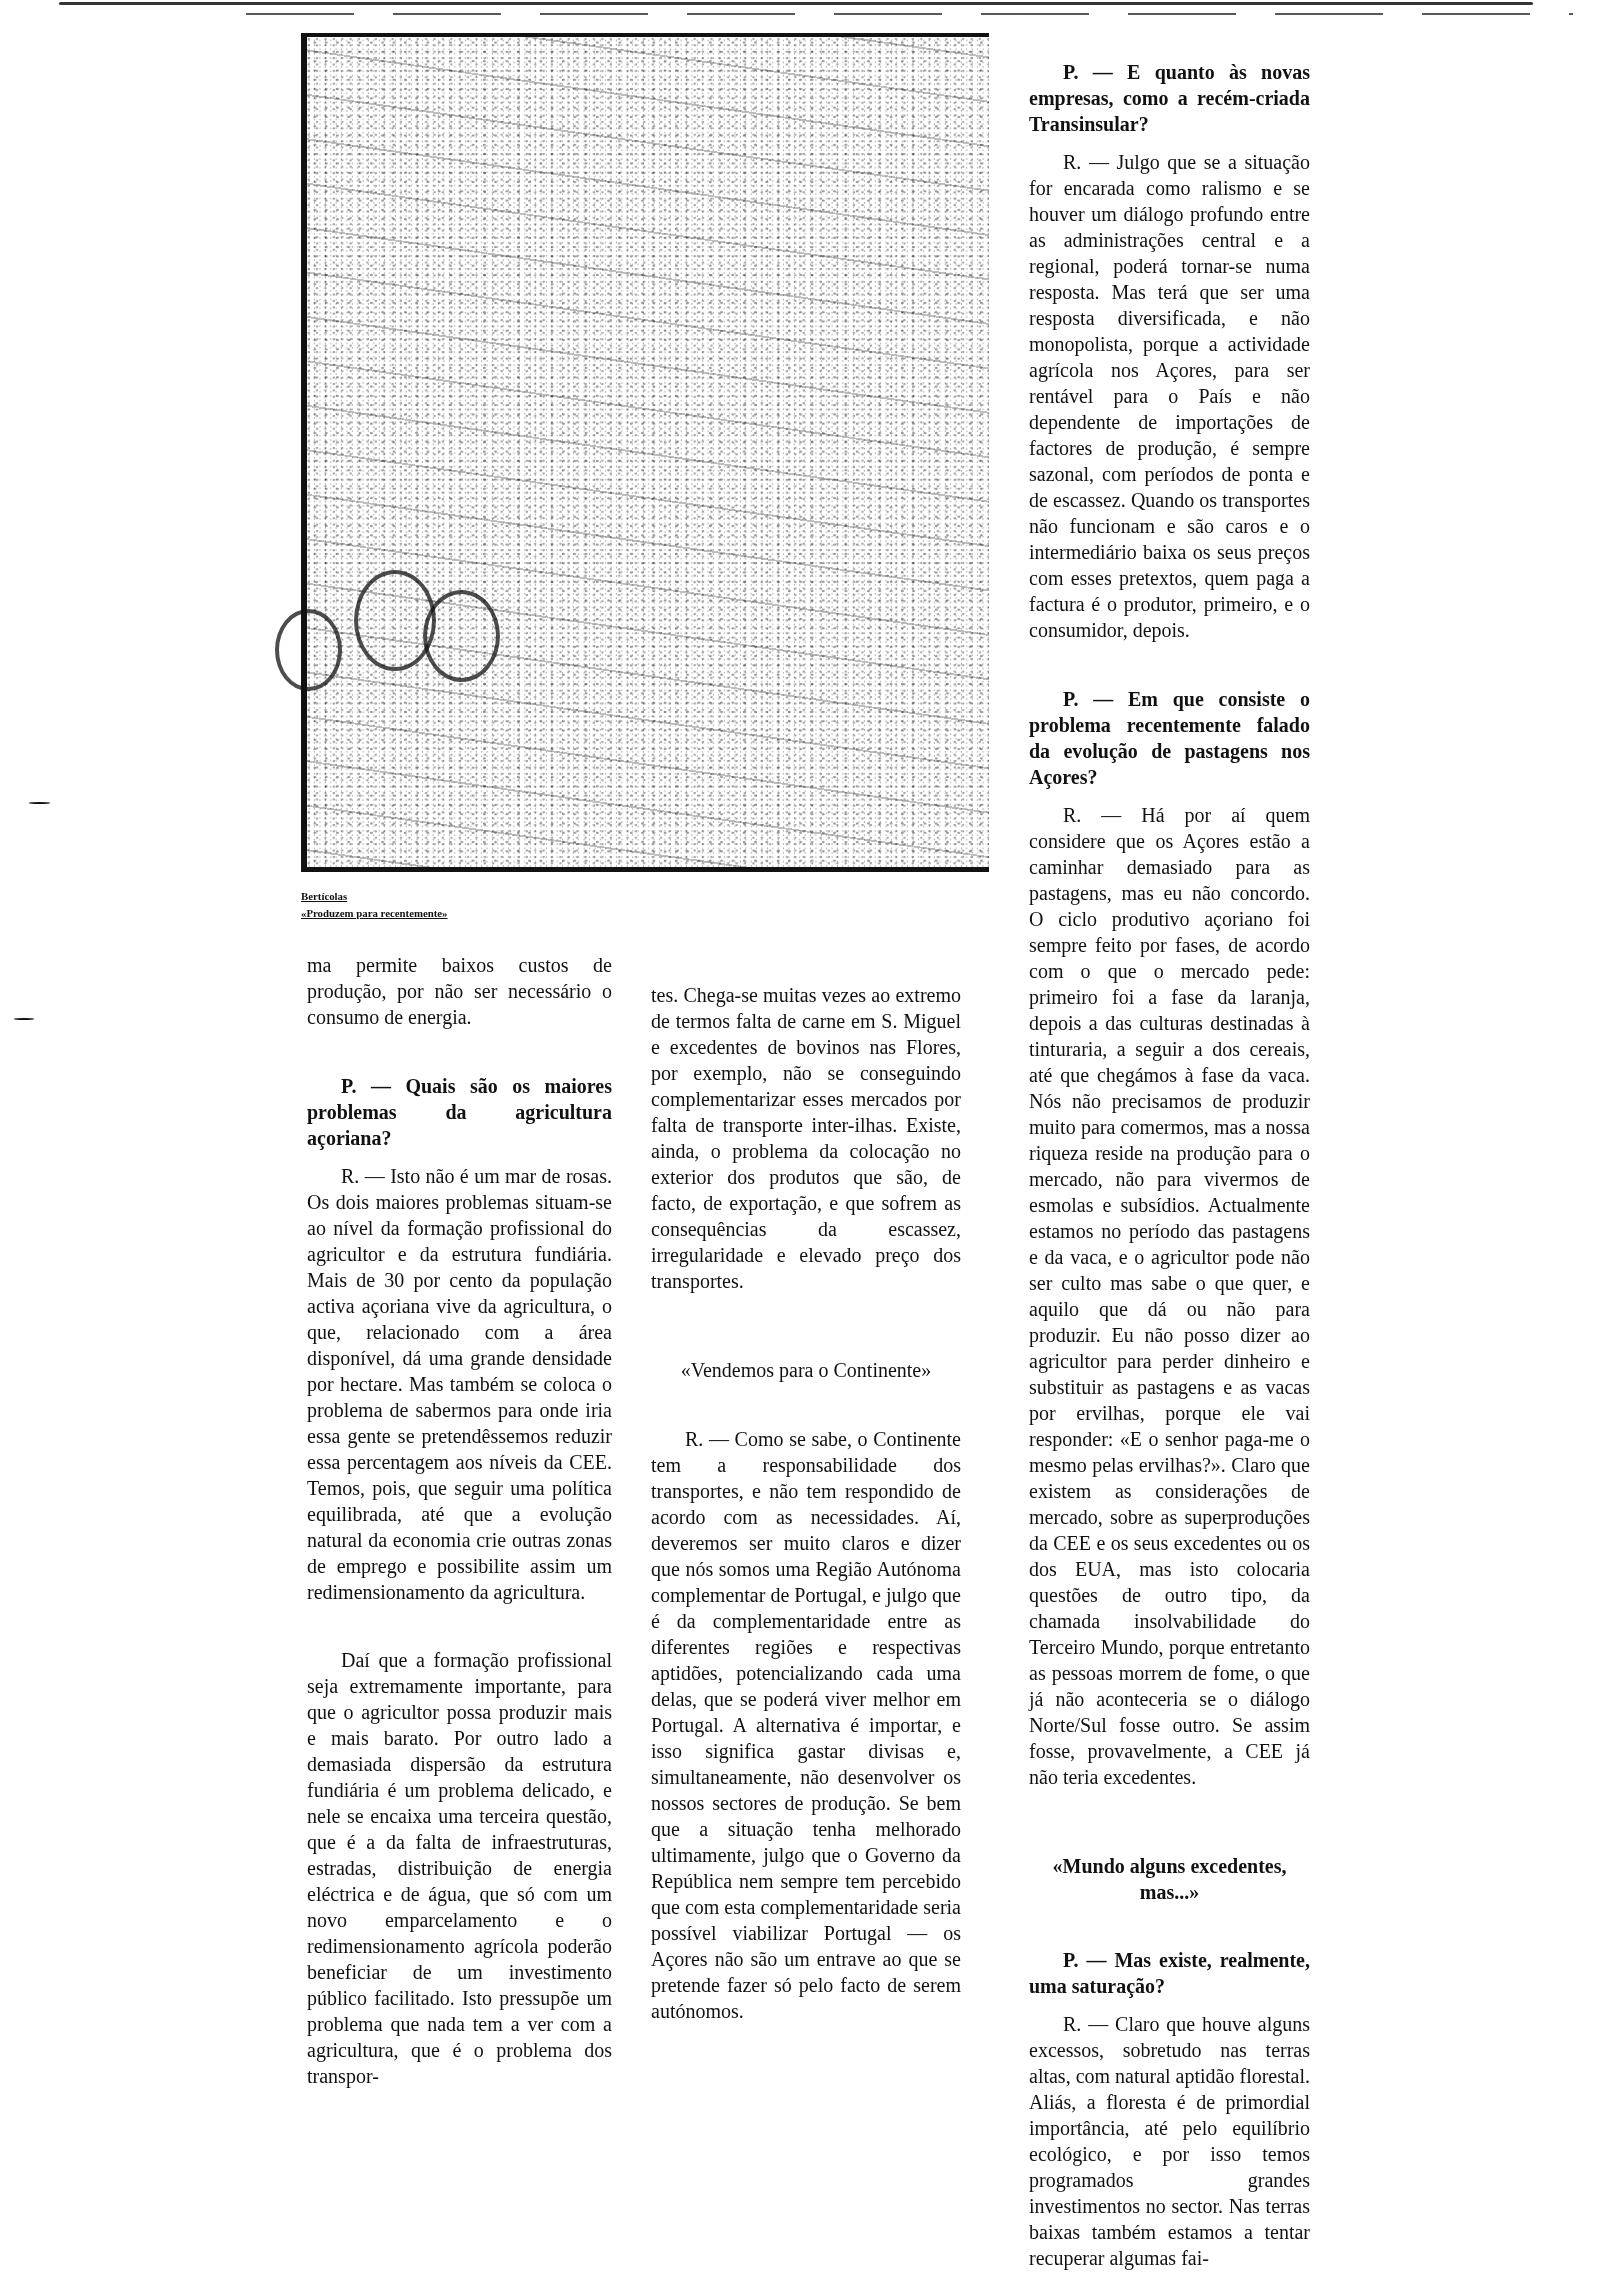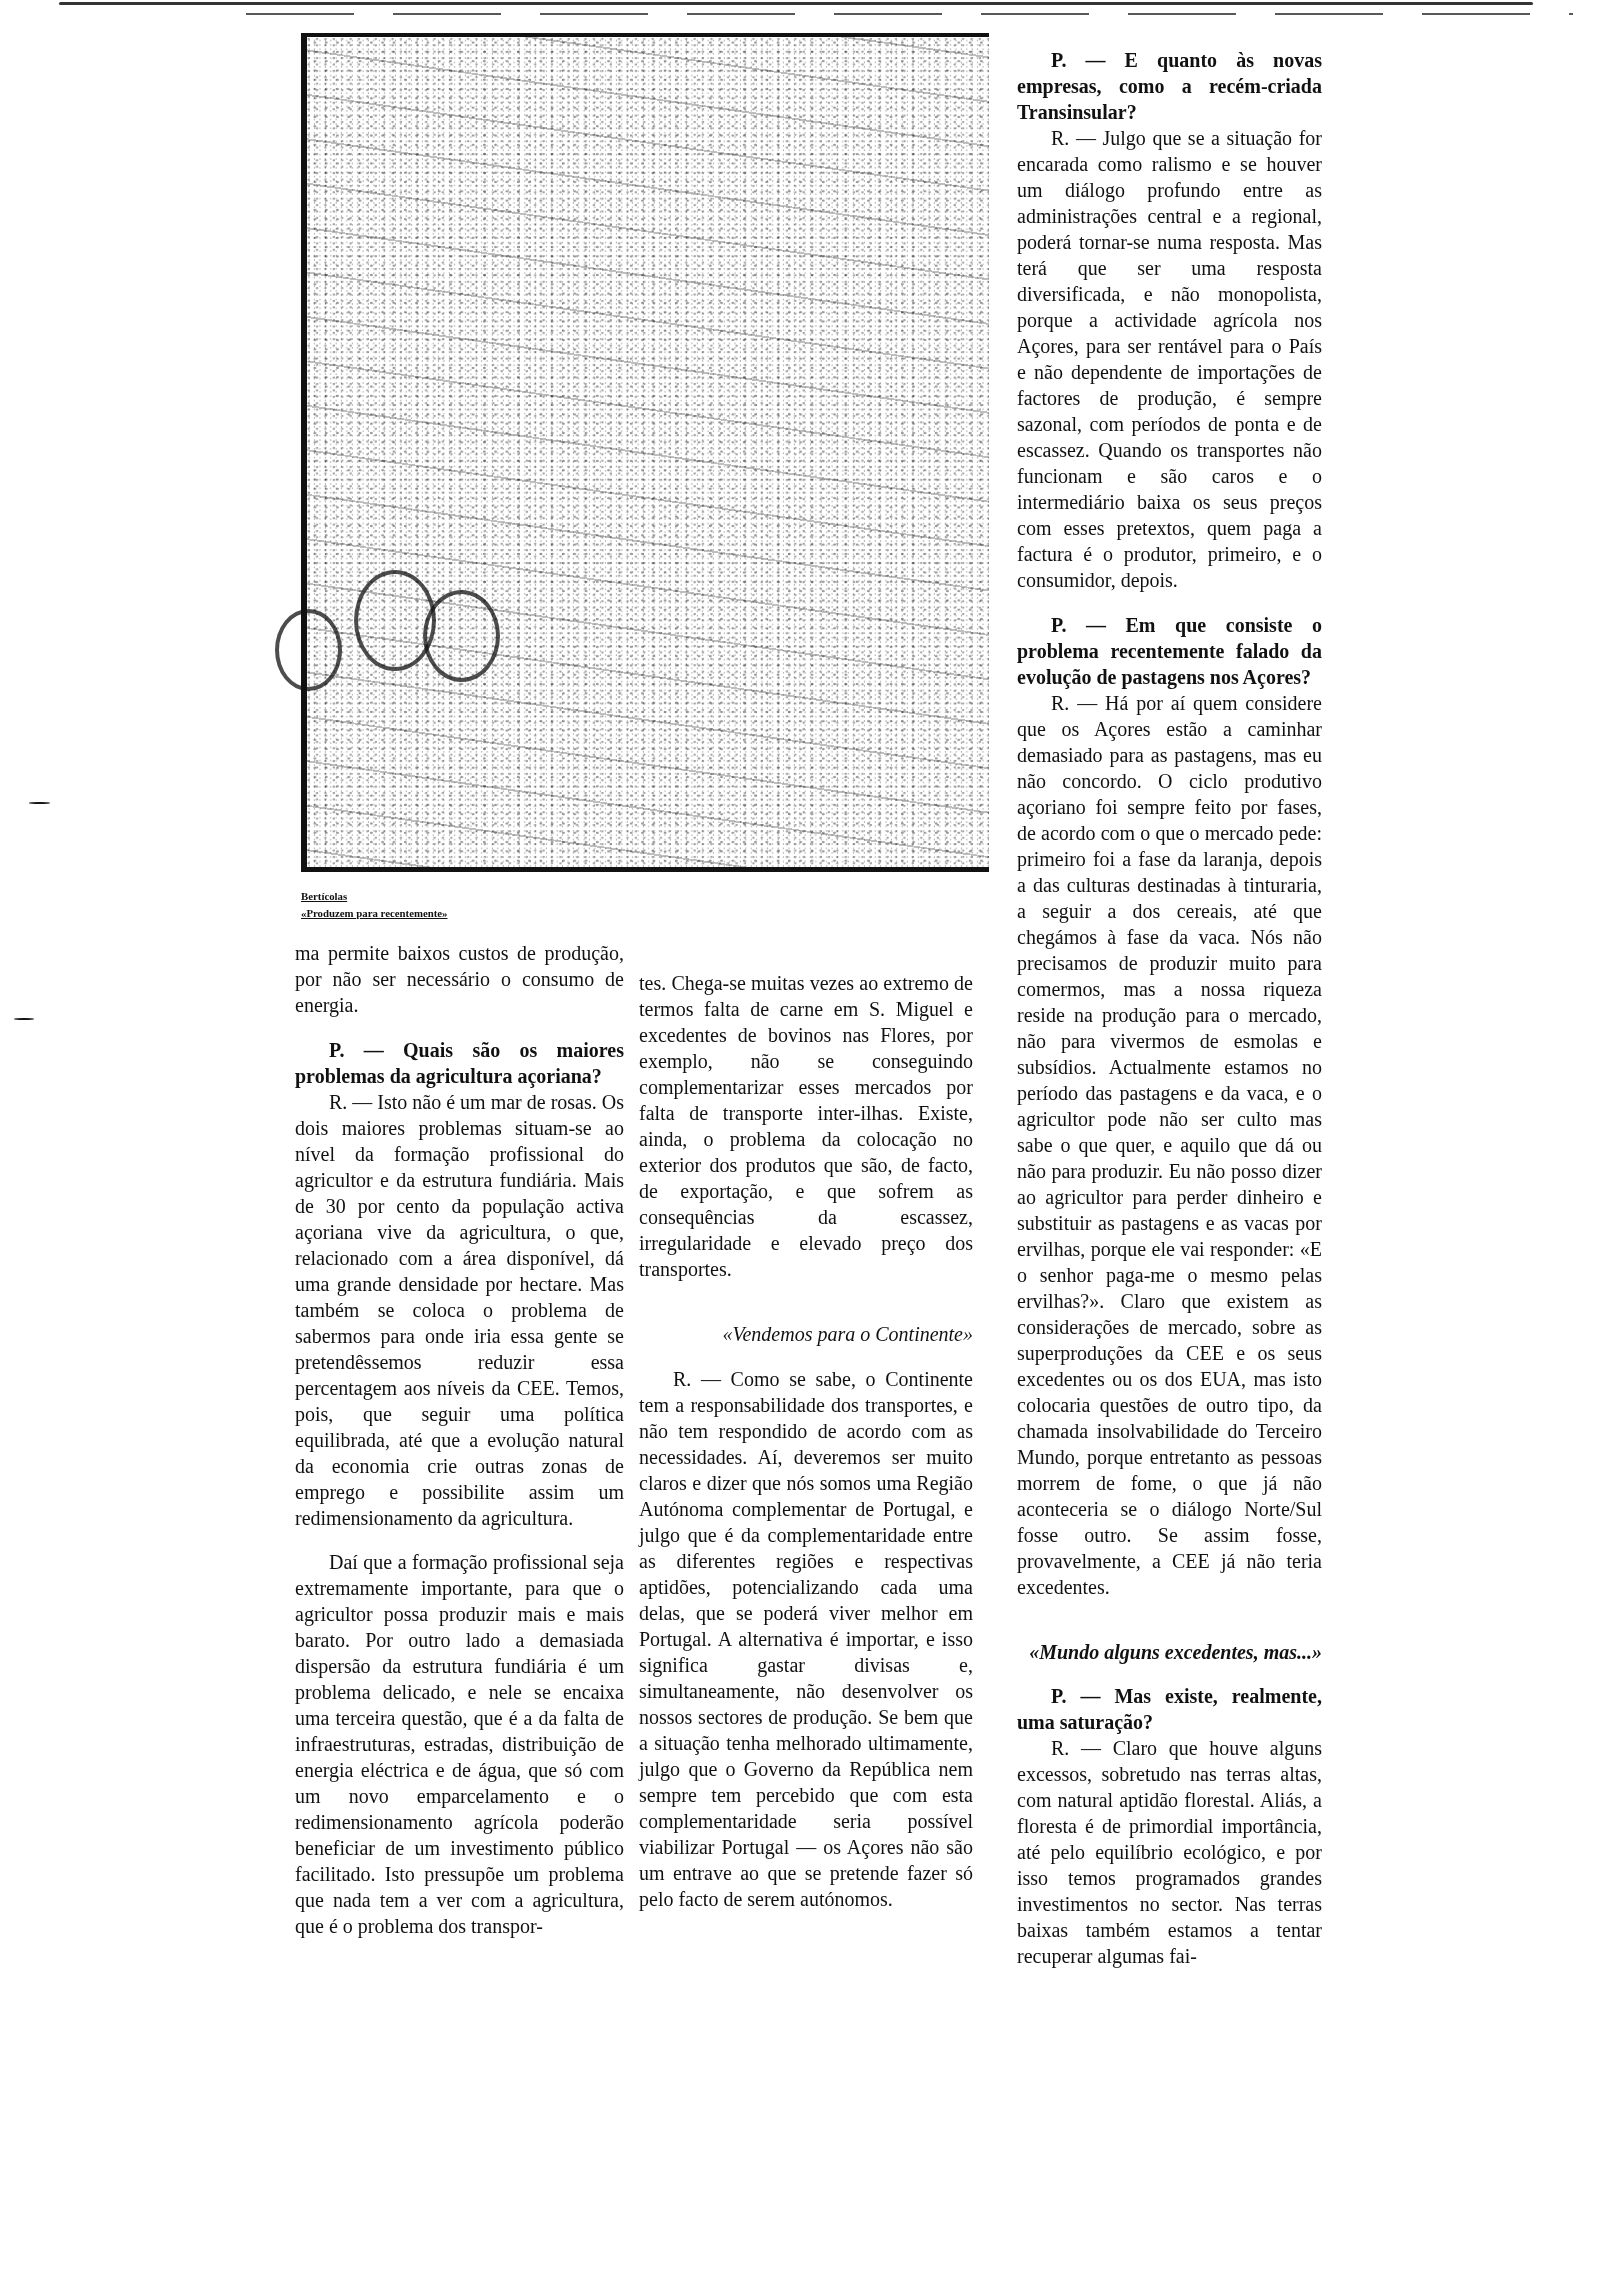--- a/index.html
+++ b/index.html
@@ -29,26 +29,26 @@
     .photo-detail { position: absolute; border: 4.9px solid #111; border-radius: 50%; opacity: .75; }
     .pd1 { left: 354px; top: 570px; width: 74px; height: 93px; }
     .pd2 { left: 423px; top: 590px; width: 69px; height: 84px; }
     .pd3 { left: 275px; top: 609px; width: 59px; height: 74px; }
     .photo-bottom { position: absolute; left: 301px; top: 867px; width: 688px; height: 4.9px; background: #111; }
 
     .caption { position: absolute; left: 301px; top: 888px; font-weight: bold; font-size: 10.8px; line-height: 16.7px; text-decoration: underline; }
     .caption div { white-space: nowrap; }
 
     .col { position: absolute; font-size: 20px; line-height: 26px; text-align: justify; }
-    .col p { margin: 0; text-indent: 0; }
+    .col p { margin: 12px; text-indent: 0; }
     .col p.ind { text-indent: 34px; }
     .col .gap { height: 18.7px; }
     .col .biggap { height: 39px; }
     .q { font-weight: bold; }
-    .sub { font-weight: bold; text-align: right; font-style: italic; }
+    .sub { font-weight: bold; text-align: center; }
 
     .col-right { left: 1017px; top: 47px; width: 305px; }
     .col-left { left: 295px; top: 940px; width: 329px; }
     .col-mid { left: 639px; top: 970px; width: 334px; }
   </style>
 </head>
 <body>
 
 <div class="scanline top-rule-1"></div>
 <div class="scanline top-rule-2"></div>

